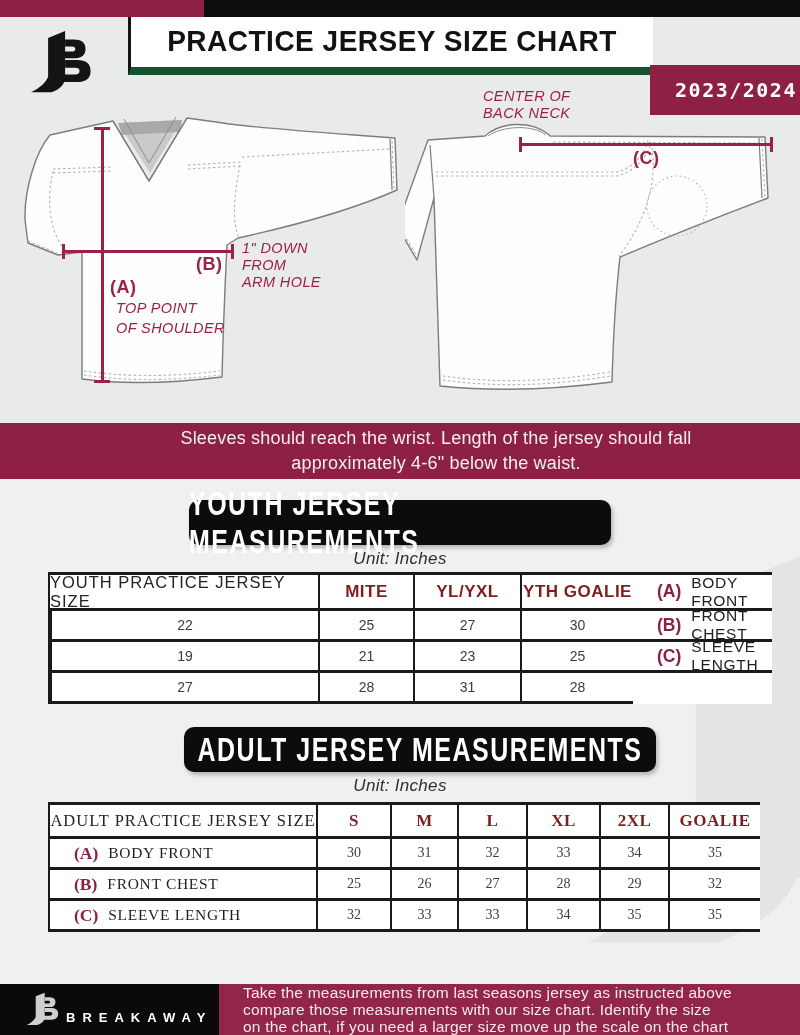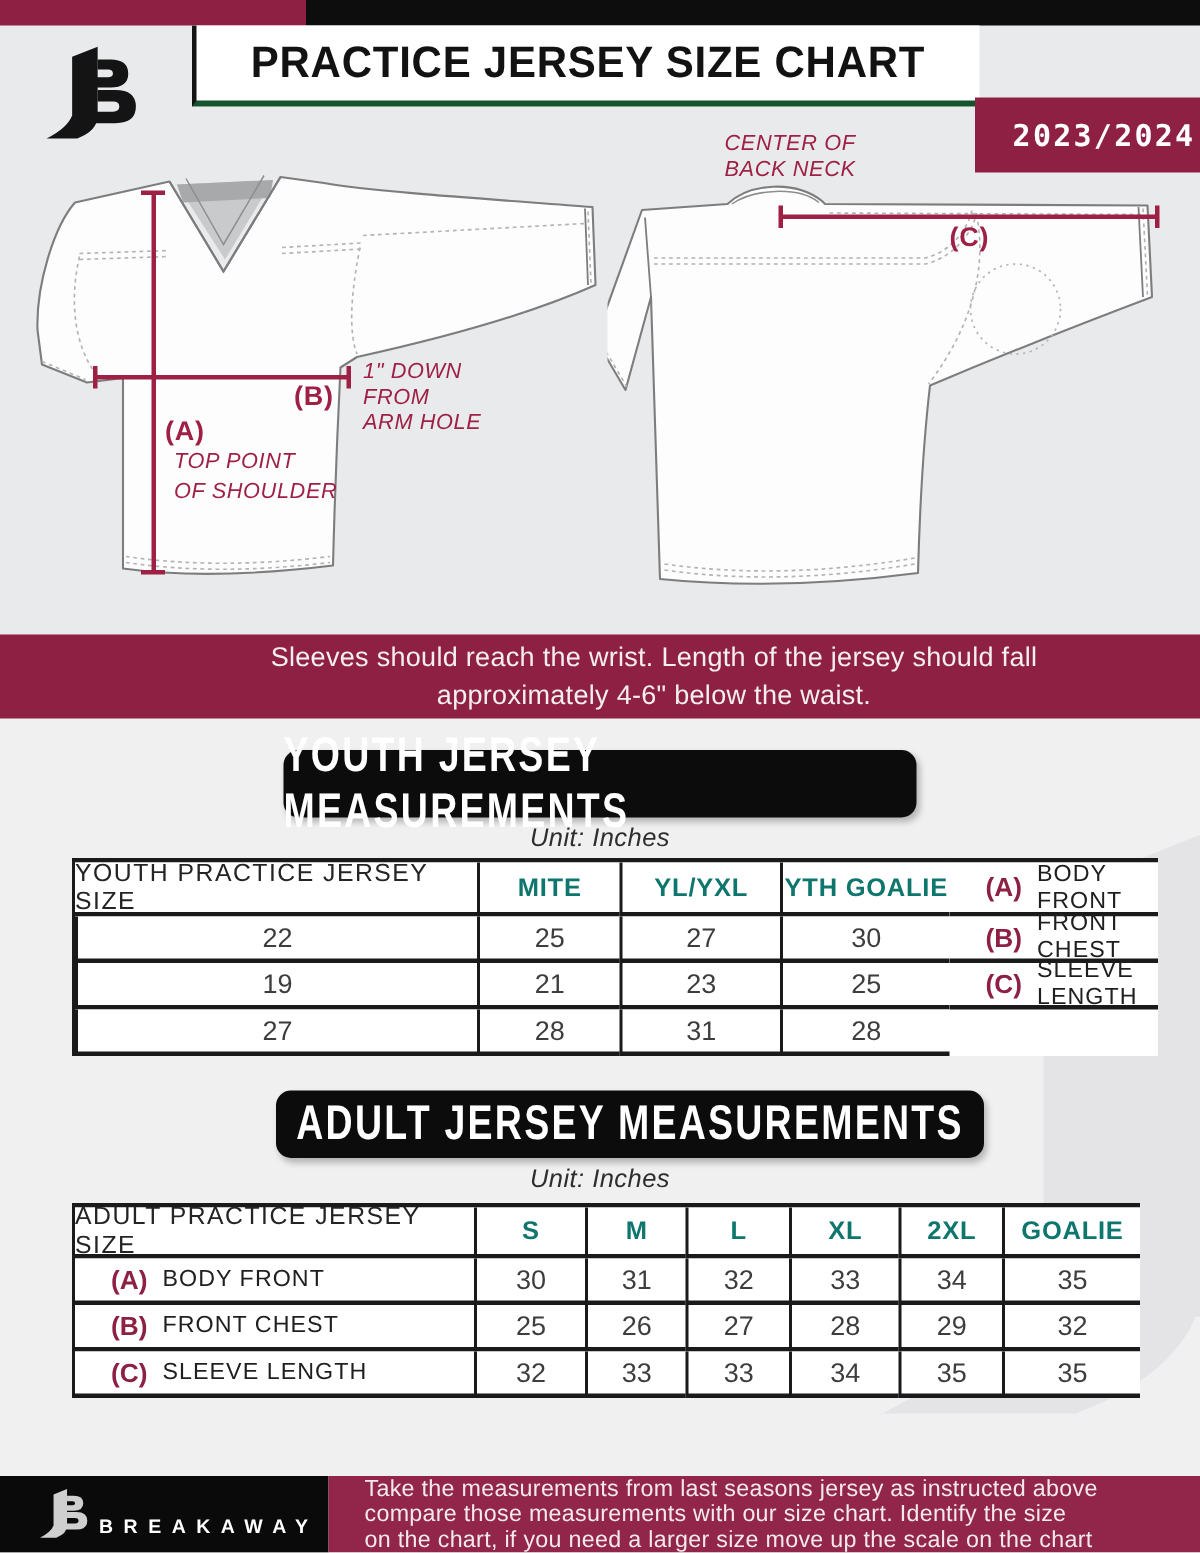--- a/index.html
+++ b/index.html
@@ -4,21 +4,21 @@
 <style>
   html,body{margin:0;padding:0;background:#cfd0d2;}
   .page{position:relative;width:800px;height:1035px;overflow:hidden;background:#e9eaec;
         font-family:"Liberation Sans",sans-serif;margin:0 auto;}
   .abs{position:absolute;}
   .bg-bottom{left:0;top:479px;width:800px;height:556px;background:#f0f0f1;}
   
   .stripe-maroon{left:0;top:0;width:204px;height:17px;background:var(--maroon);}
   .stripe-black{left:204px;top:0;width:596px;height:17px;background:#0d0d0d;}
   .title-box{left:128px;top:17px;width:522px;height:50px;background:#ffffff;
-             border-left:3px solid #141414;border-bottom:4px solid #14532d;
+             border-left:3px solid #141414;border-bottom:8px solid #14532d;
              display:flex;align-items:center;justify-content:center;}
   .title-box span{font-weight:bold;font-size:28px;letter-spacing:.5px;color:#121212;
                   display:inline-block;transform:scaleY(1.05);}
   .year-box{left:650px;top:17px;width:172px;height:50px;background:var(--maroon);
             display:flex;align-items:center;justify-content:center;margin-top:48px;}
   .year-box span{font-family:"DejaVu Sans Mono",monospace;font-weight:bold;font-size:20px;
                  color:#fff;letter-spacing:1.5px;}
   
   .logo-head{left:26px;top:22px;}
   .logo-foot{left:24px;top:988px;}
@@ -42,28 +42,28 @@
   .pill-adult{left:184px;top:727px;width:472px;height:45px;}
   .unit{left:0;width:800px;text-align:center;font-style:italic;font-size:17px;color:#2e2e2e;letter-spacing:.3px;}
   .unit-youth{top:549px;} .unit-adult{top:776px;}
   
   .sizetable{display:grid;background:#fff;border-top:3px solid #1a1a1a;border-left:2px solid #1a1a1a;}
   .sizetable .cell{display:flex;align-items:center;justify-content:center;
                    border-bottom:3px solid #1a1a1a;background:#fff;}
   .sizetable .vline{border-left:2px solid #1a1a1a;}
   .cell.rowlabel{justify-content:flex-start;padding-left:24px;gap:10px;}
   .colhead-main{font-size:16.5px;color:#242424;letter-spacing:1px;}
-  .colhead{font-weight:bold;font-size:17px;color:#0f766e;letter-spacing:.5px;}
+  .colhead{font-weight:bold;font-size:17px;color:#7f1d1d;letter-spacing:.5px;}
   .rowkey{color:var(--maroon);font-weight:bold;font-size:17.5px;}
   .rowname{font-size:15.5px;color:#1f1f1f;letter-spacing:.7px;}
-  .val{font-size:18px;color:#3d3d3d;}
+  .val{font-size:14px;color:#3d3d3d;}
   .table-youth{left:48px;top:572px;grid-template-columns:268px 95px 107px 113px 139px;
                grid-template-rows:36px 31px 31px 31px;}
   .table-adult{left:48px;top:802px;grid-template-columns:266px 74px 67px 69px 73px 69px 92px;
-               grid-template-rows:34px 31px 31px 31px;}
+               grid-template-rows:34px 31px 31px 31px;font-family:Liberation Serif, serif;}
   
   .foot-black{left:0;top:984px;width:219px;height:66px;background:#0a0a0a;
               display:flex;align-items:center;}
   .brand{color:#fff;font-weight:bold;font-size:13px;letter-spacing:7px;margin-left:66px;}
   .foot-maroon{left:219px;top:984px;width:581px;height:51px;background:#92254a;
                display:flex;flex-direction:column;justify-content:center;padding-left:24px;box-sizing:border-box;}
   .foot-maroon div{color:#f3e9ed;font-size:15.5px;line-height:17.2px;letter-spacing:.2px;white-space:nowrap;}
   
   .jersey path,.jersey line,.jersey circle{vector-effect:non-scaling-stroke;}
 </style>

